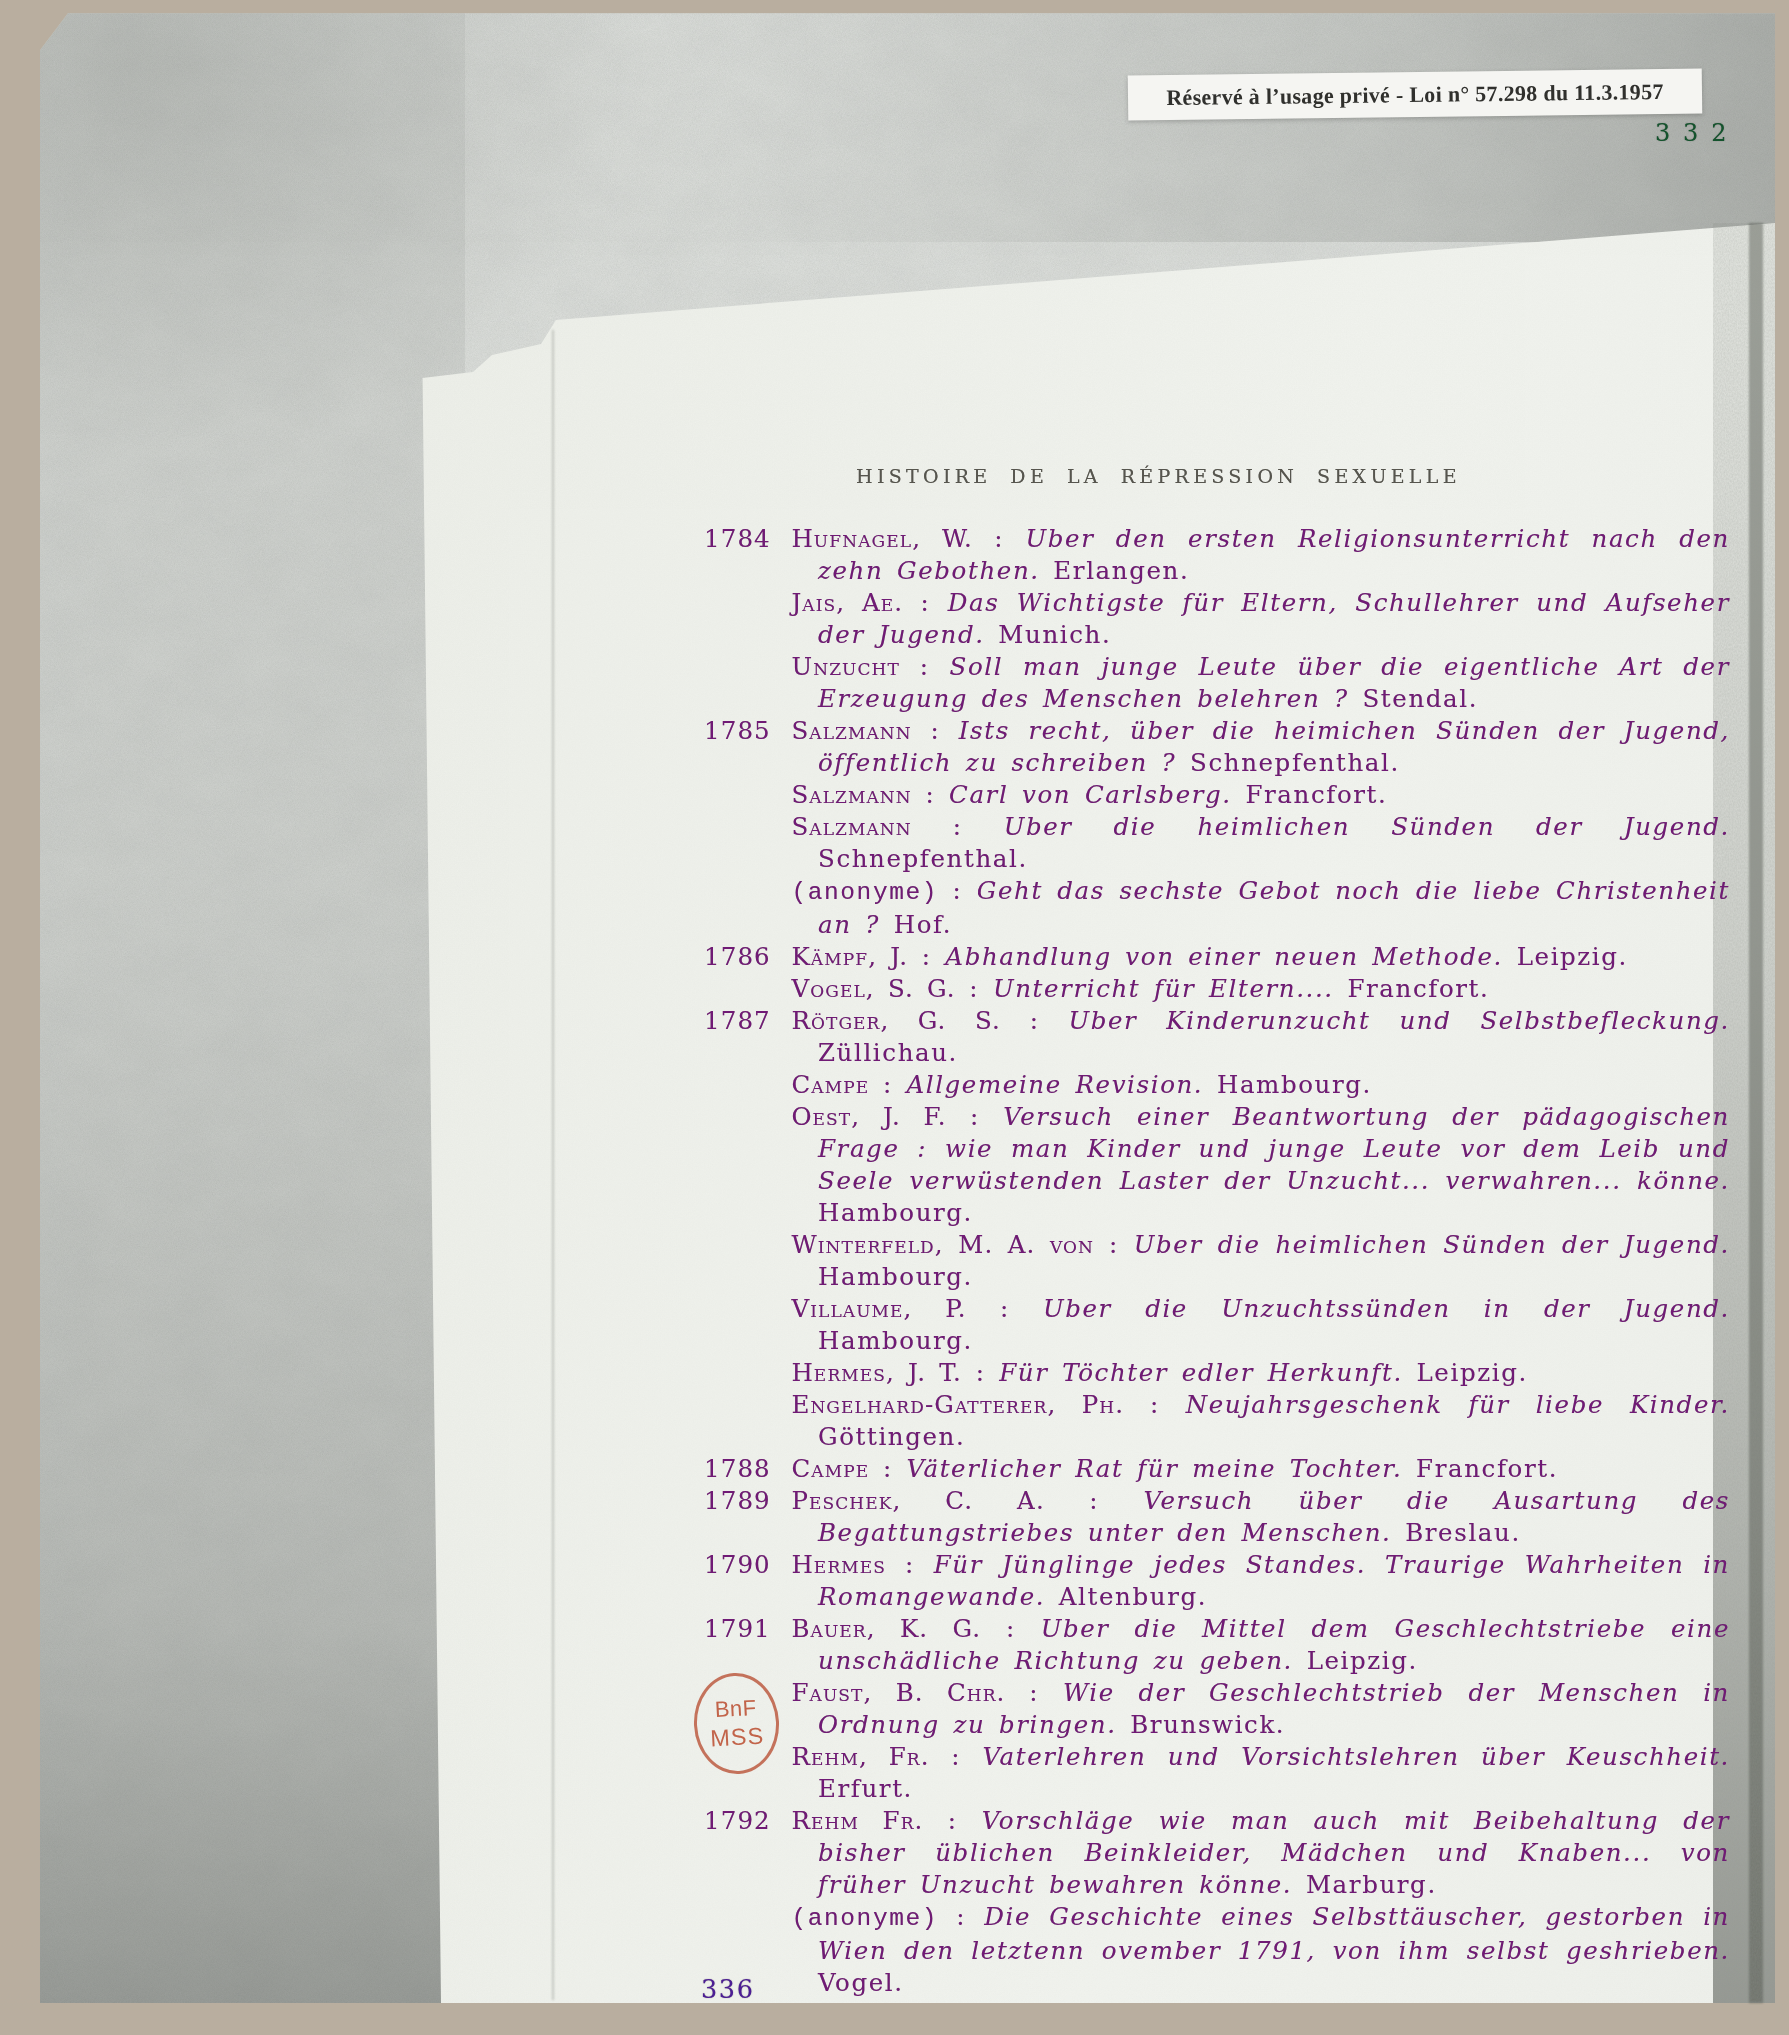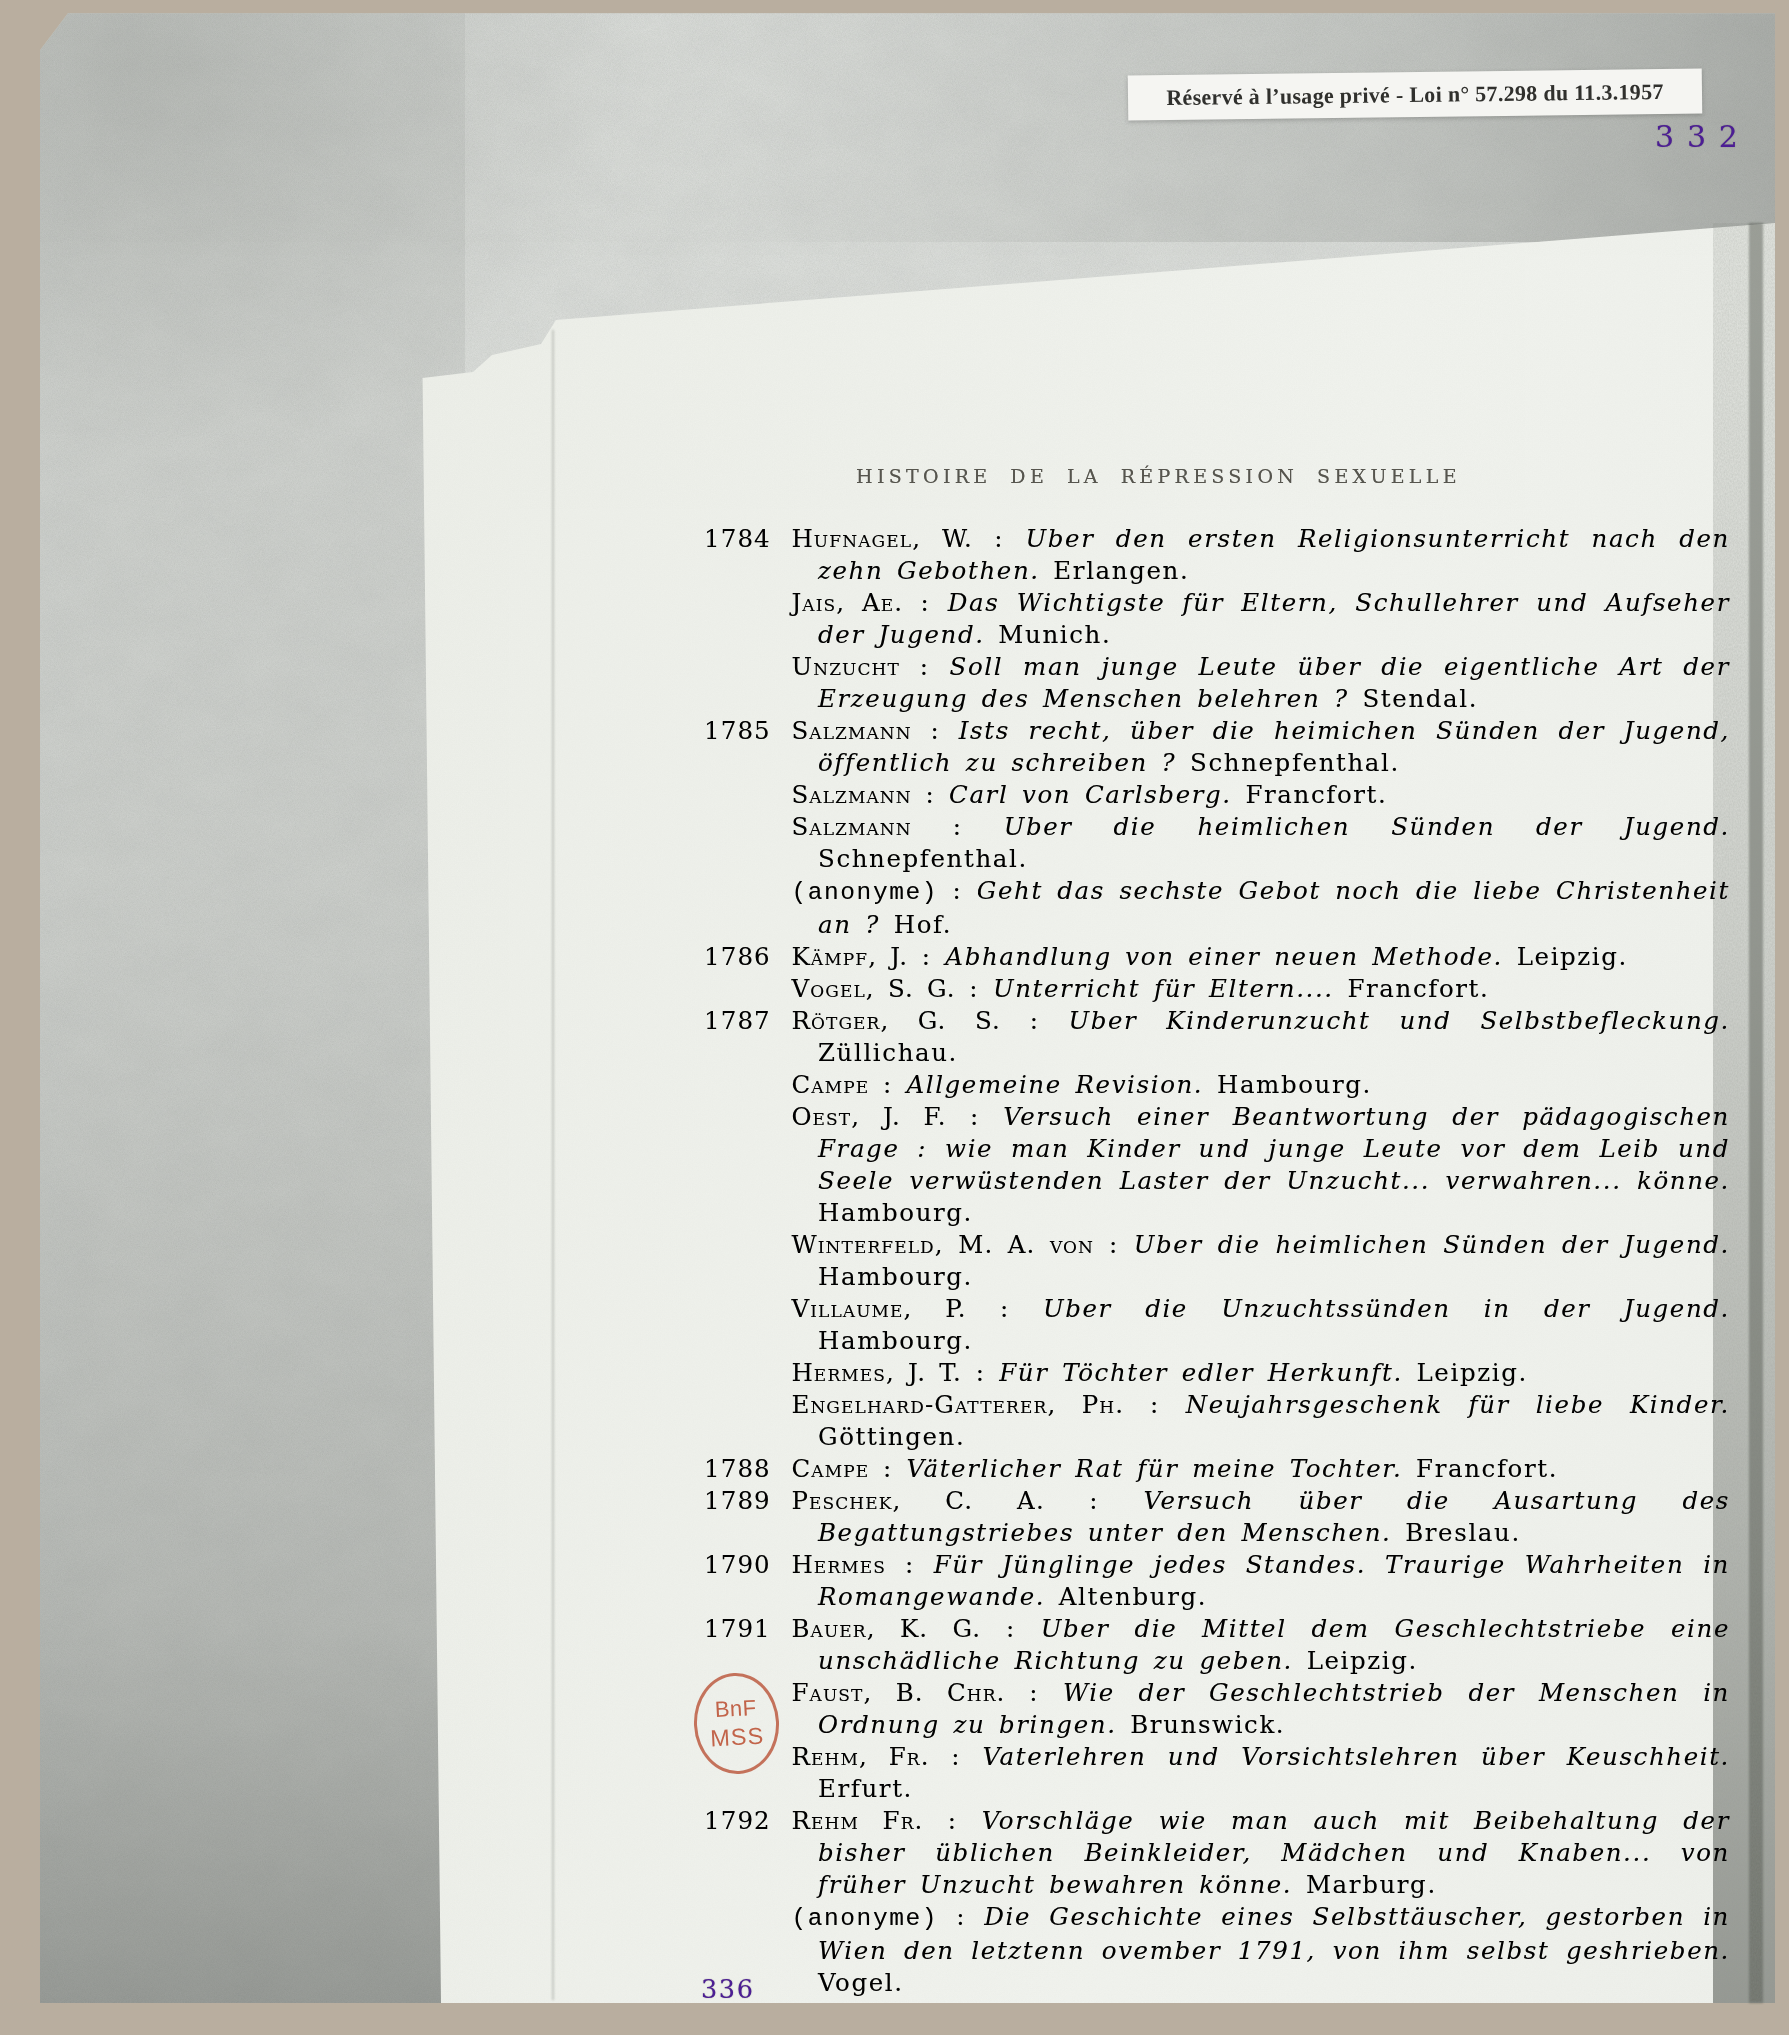--- a/index.html
+++ b/index.html
@@ -76,21 +76,21 @@
     box-shadow: 0 1.6px 4.3px rgba(40,40,38,0.25);
     display: flex; align-items: center; justify-content: center;
     font-family: "Liberation Serif", serif;
     font-weight: 600; font-size: 22px; color: #30302d;
     letter-spacing: 0.3px; white-space: nowrap;
   }
 
   
   .stamp-332 {
     position: absolute; left: 1655px; top: 119px;
-    font-size: 30px; letter-spacing: 12.8px; color: #4c1d95;
+    font-size: 24px; letter-spacing: 12.8px; color: #14532d;
     text-shadow: 0 0 1.1px rgba(69,68,63,0.5);
   }
   .stamp-336 {
     position: absolute; left: 701px; top: 1974px;
     font-size: 25.5px; letter-spacing: 1.6px; color: #4c1d95;
     text-shadow: 0 0 1.1px rgba(57,56,51,0.5);
   }
 
   
   .heading {
@@ -99,21 +99,21 @@
     font-size: 19px; letter-spacing: 4.3px; word-spacing: 8.5px;
     color: #56554e; white-space: nowrap;
     text-shadow: 0 0 0.5px rgba(86,85,78,0.6);
   }
 
   
   .bib {
     position: absolute; left: 704px; top: 523px; width: 1026px;
     font-size: 24.5px; line-height: 32px;
     letter-spacing: 1.6px; word-spacing: 4.3px;
-    color: #000000; text-align: justify;
+    color: #701a75; text-align: justify;
     text-shadow: 0 0 0.5px rgba(76,75,68,0.45);
   }
   .entry { position: relative; padding-left: 114px; text-indent: -26.6px; margin: 0; }
   .entry .year {
     position: absolute; left: 0; top: 0;
     text-indent: 0; letter-spacing: 1.1px;
   }
   .entry .author { font-variant: small-caps; letter-spacing: 1.1px; }
   .entry .author.plain { font-variant: normal; letter-spacing: 1.6px; font-family: Liberation Mono, monospace; }
   .entry .title { font-style: italic; }

